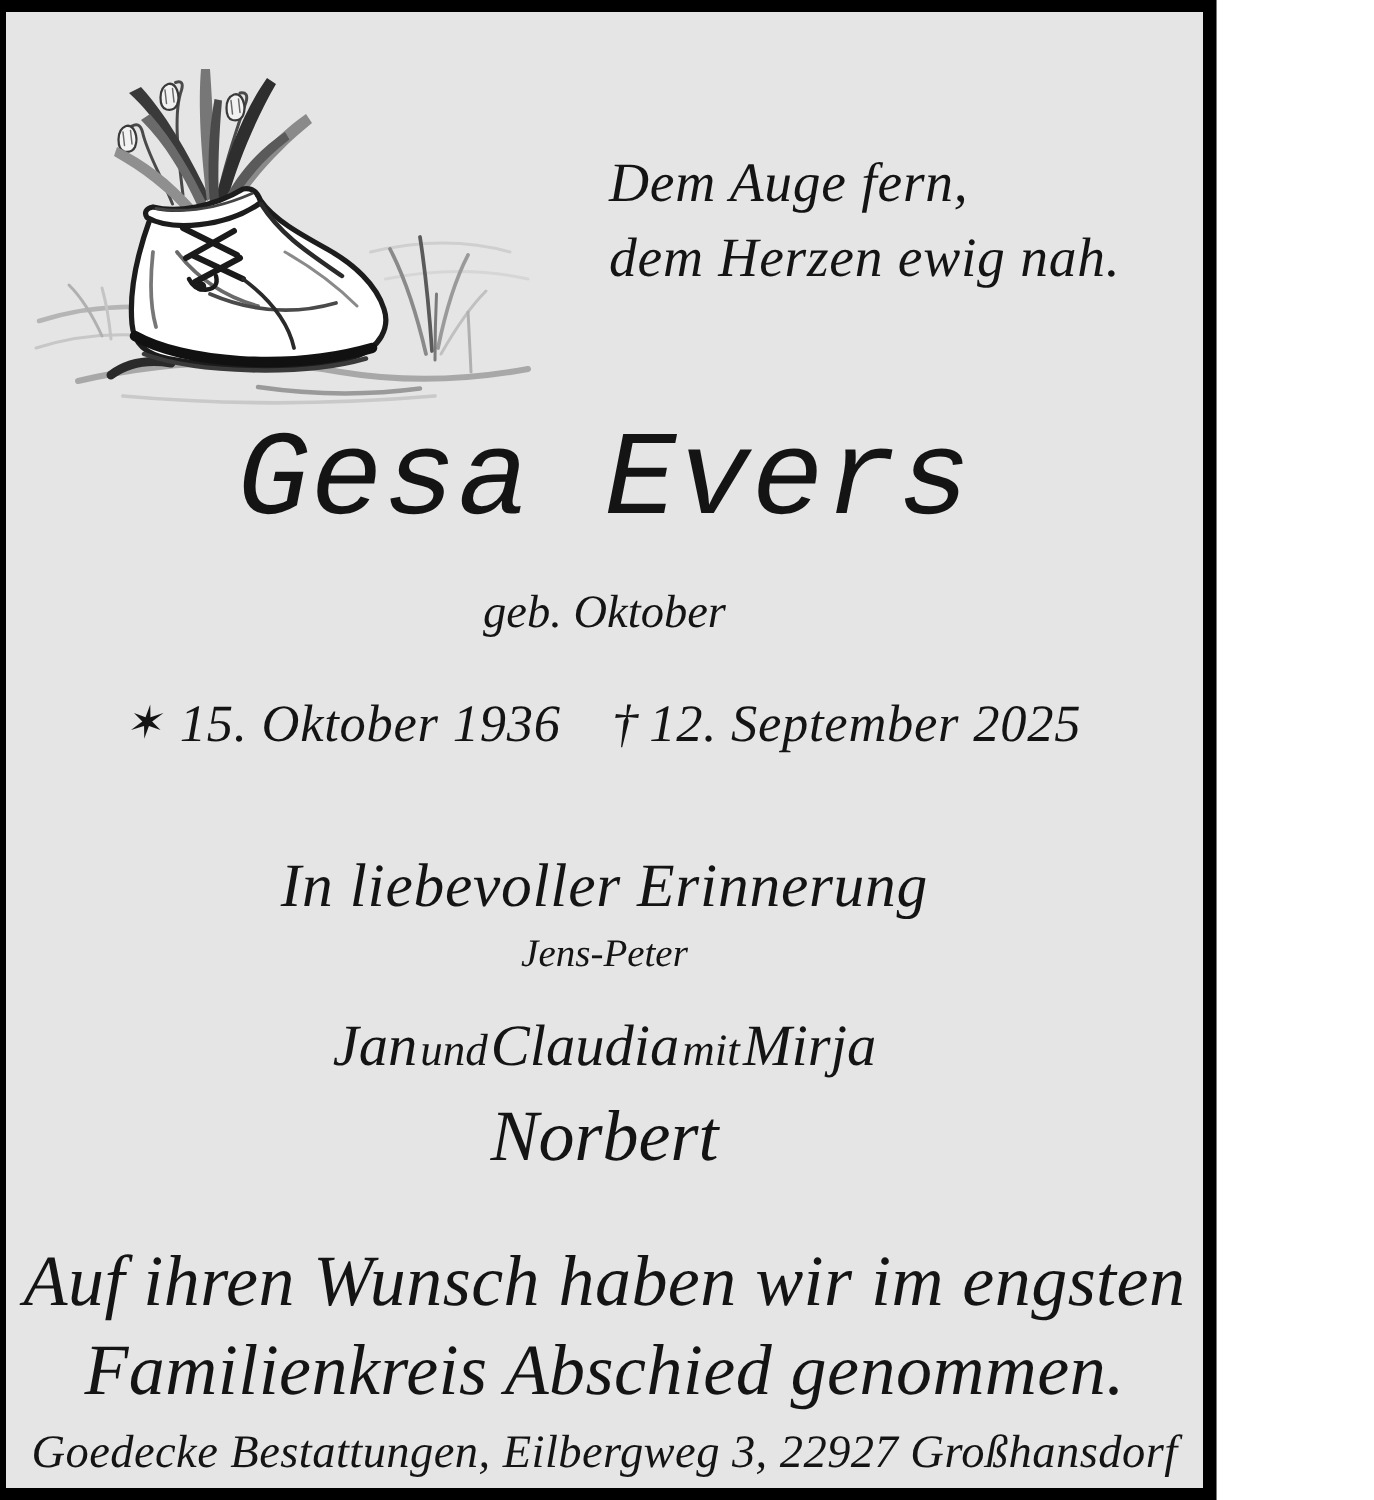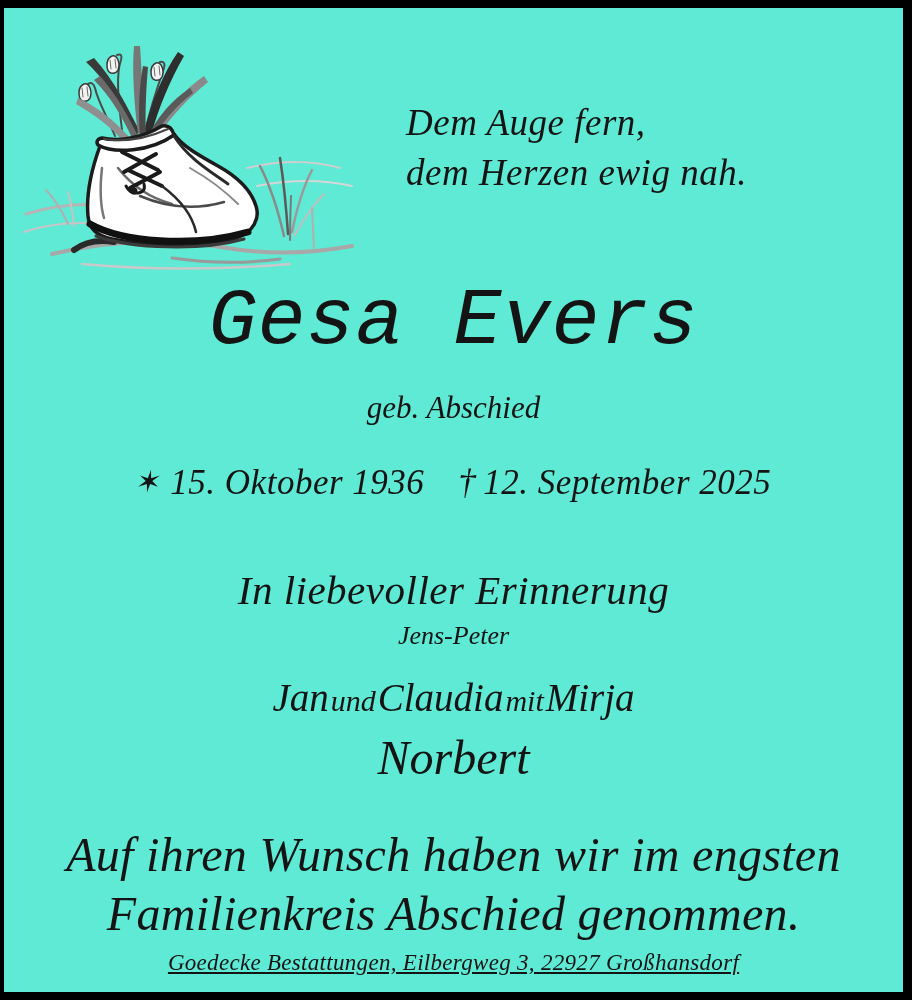--- a/index.html
+++ b/index.html
@@ -2,24 +2,24 @@
 <html><head>
 <meta charset="utf-8">
 <style>
   html, body {
     margin: 0;
     padding: 0;
     background: #ffffff;
   }
   .page {
     position: relative;
-    width: 912px;
+    width: 811px;
     height: 1000px;
     box-sizing: border-box;
-    background: #5eead4;
+    background: #e5e5e5;
     border-top: 8px solid #000;
     border-right: 9px solid #000;
     border-bottom: 8px solid #000;
     border-left: 4px solid #000;
     overflow: hidden;
     font-family: "Liberation Serif", "DejaVu Serif", serif;
     font-style: italic;
     color: #141414;
   }
   .abs { position: absolute; }
@@ -86,23 +86,22 @@
 
   .farewell {
     top: 818px;
     font-size: 48px;
     line-height: 1.22;
     letter-spacing: 0.3px;
   }
 
   .footer-line {
     top: 942px;
-    font-size: 23px;
+    font-size: 31px;
     letter-spacing: 0.3px;
-    text-decoration: underline;
   }
 </style>
 </head>
 <body>
 
 <div class="page">
 
   <svg class="abs illustration" viewBox="0 0 335 252" xmlns="http://www.w3.org/2000/svg">
     <g fill="none" stroke-linecap="round" stroke-linejoin="round">
 
@@ -166,21 +165,21 @@
     </g>
   </svg>
 
   <div class="abs motto">
     <div>Dem Auge fern,</div>
     <div>dem Herzen ewig nah.</div>
   </div>
 
   <div class="abs centered deceased-name">Gesa Evers</div>
 
-  <div class="abs centered maiden-name">geb. Abschied</div>
+  <div class="abs centered maiden-name">geb. Oktober</div>
 
   <div class="abs centered dates">
     <span class="date-group"><span class="symbol-star">✶</span><span>15. Oktober 1936</span></span><span class="gap"></span><span class="date-group"><span class="symbol-cross">†</span><span>12. September 2025</span></span>
   </div>
 
   <div class="abs centered memorial-line">In liebevoller Erinnerung</div>
 
   <div class="abs centered mourner-1">Jens-Peter</div>
 
   <div class="abs centered mourner-2">

